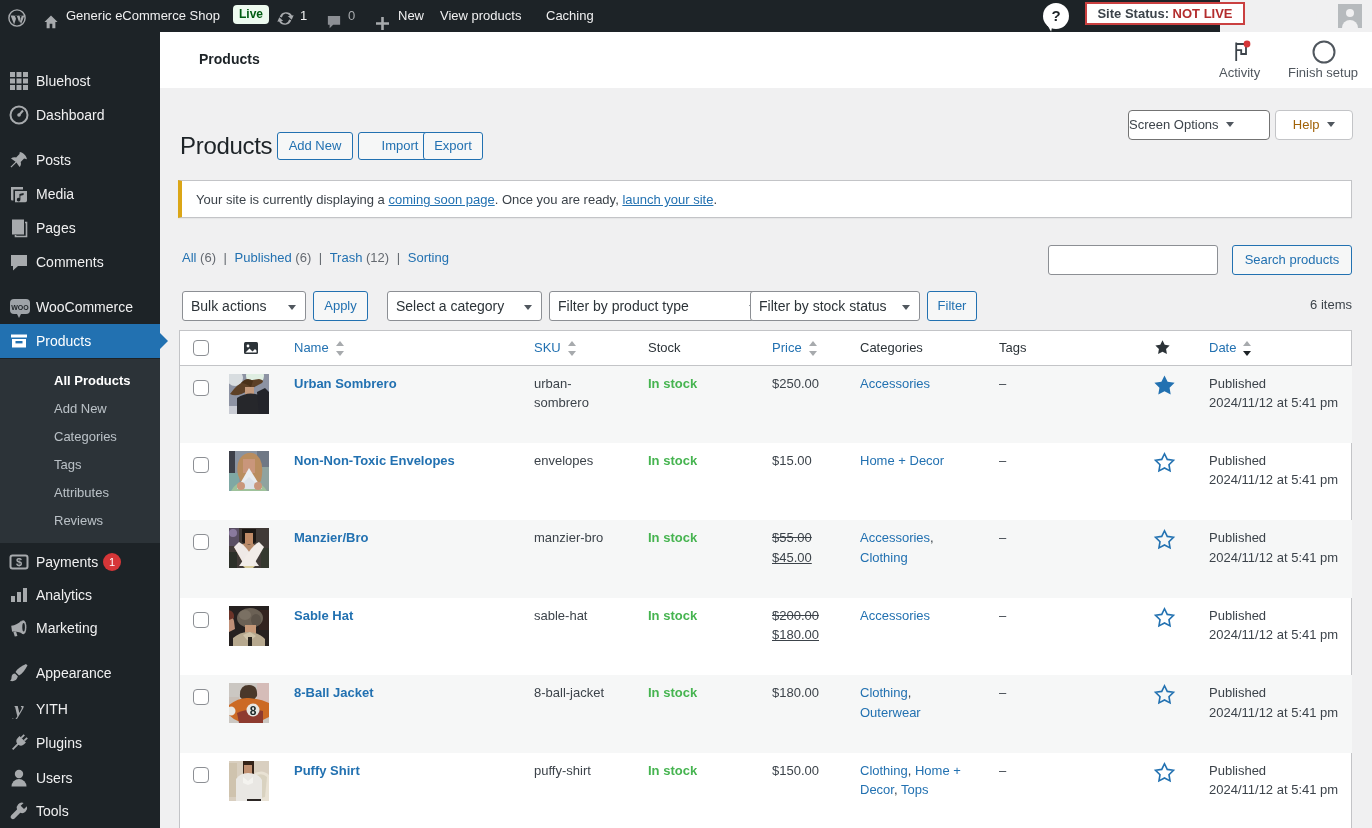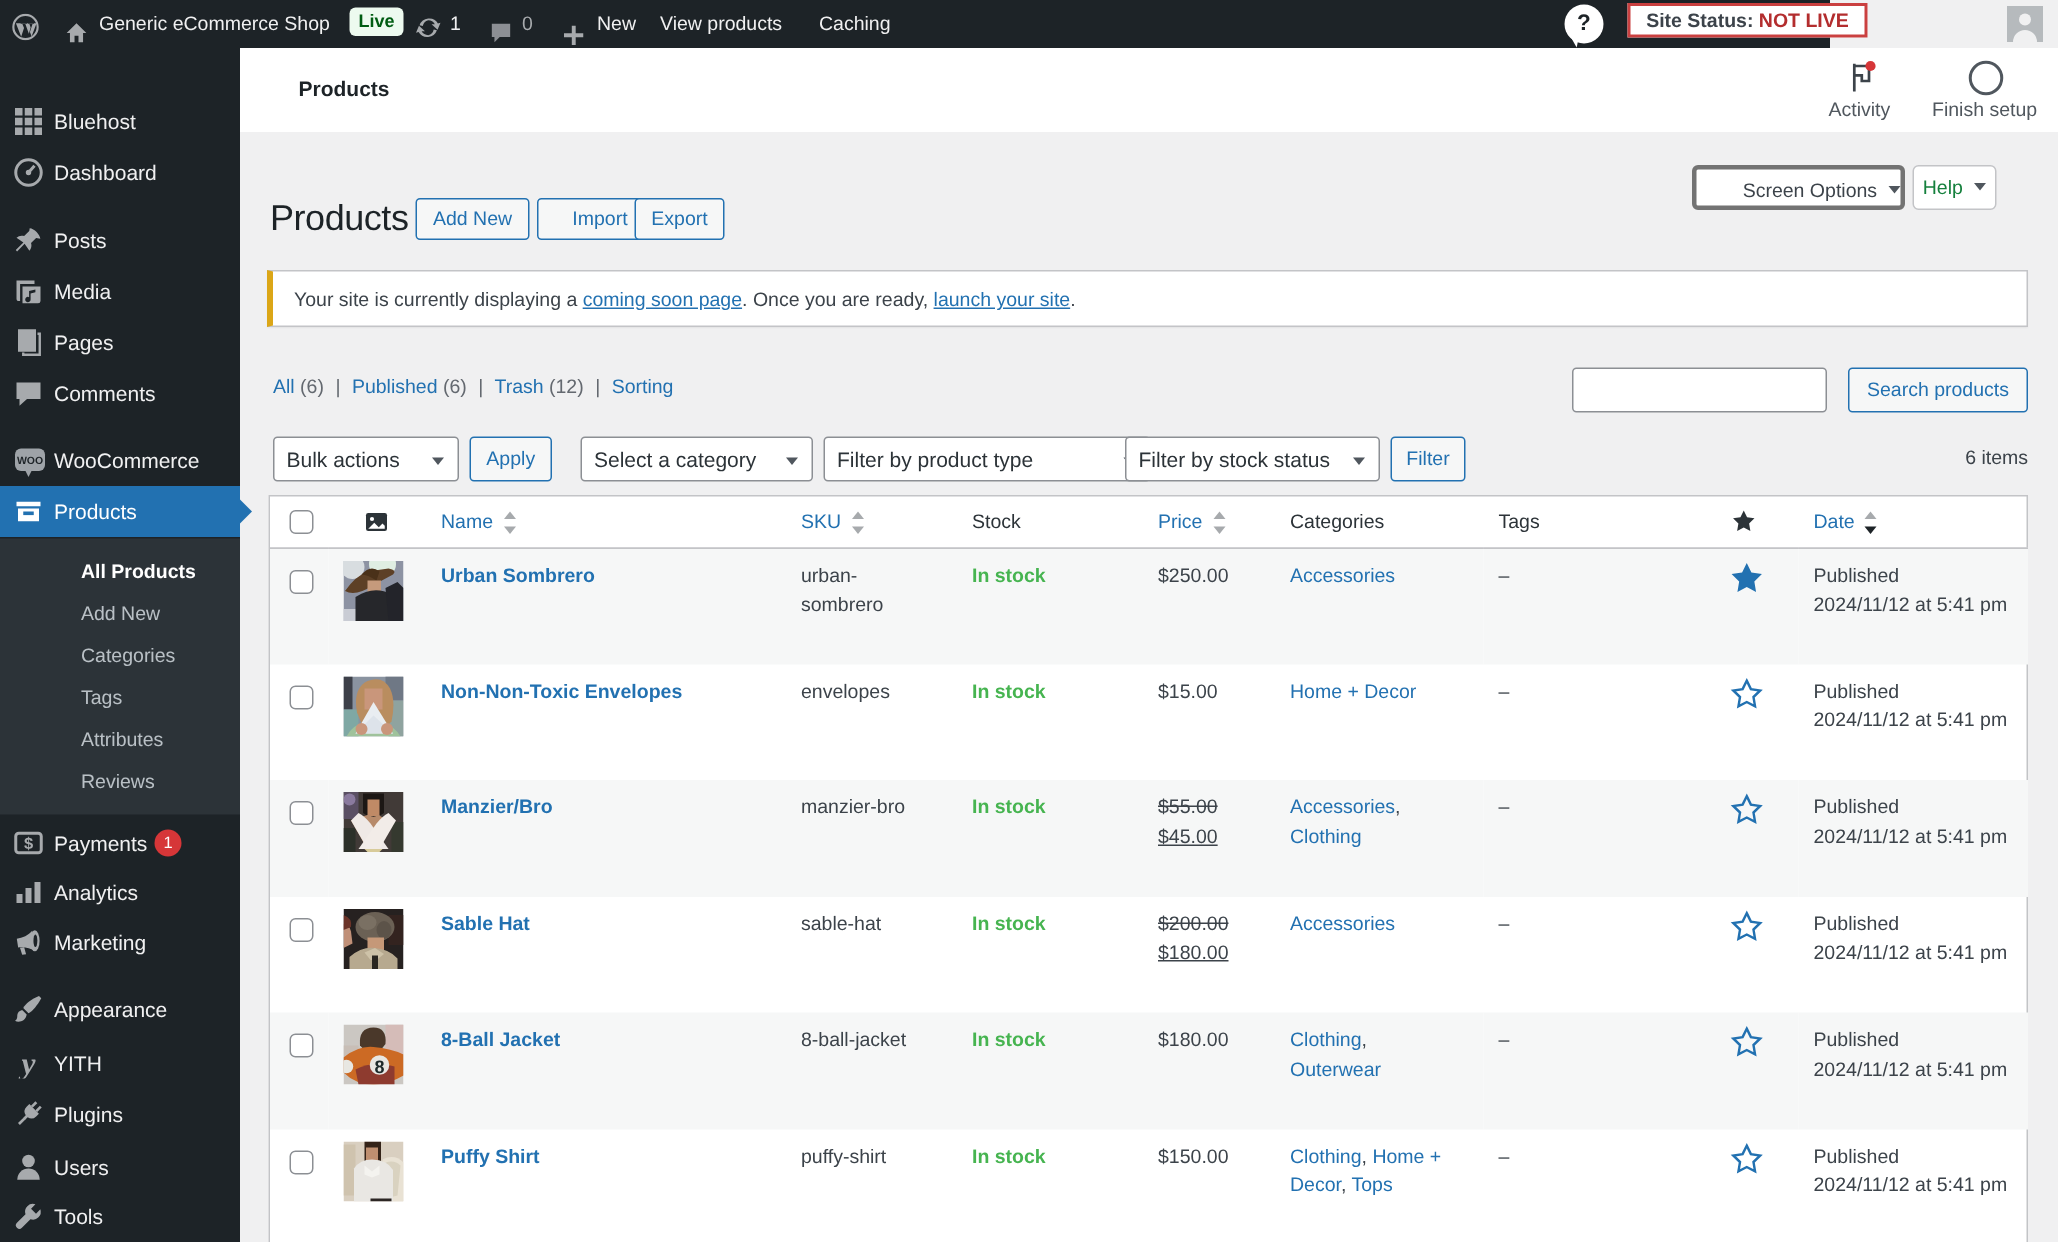--- a/index.html
+++ b/index.html
@@ -255,22 +255,22 @@
       </svg>
   </span>
   <span style="position:absolute;left:1128px;top:33px;color:#50575e;font-size:13px;">Finish setup</span>
 </div>
 
 <div class="abs" style="left:180px;top:132px;font-size:24px;letter-spacing:-0.3px;color:#1d2327;">Products</div>
 <div class="btn" style="left:277px;top:132px;width:76px;height:28px;line-height:26px;">Add New</div>
 <div class="btn" style="left:358px;top:132px;width:84px;height:28px;line-height:26px;">Import</div>
 <div class="btn" style="left:423px;top:132px;width:60px;height:28px;line-height:26px;">Export</div>
 
-<div class="abs" style="left:1128px;top:110px;width:142px;height:30px;background:#fff;border:3px solid #737373;border-radius:4px;color:#3c434a;text-align:right;line-height:28px;">Screen Options <span style="display:inline-block;vertical-align:2px;margin-left:4px;width:0;height:0;border-left:4px solid transparent;border-right:4px solid transparent;border-top:5px solid #50575e;"></span></div>
-<div class="abs" style="left:1275px;top:110px;width:56px;height:30px;background:#fff;border:1px solid #c3c4c7;border-radius:4px;color:#15803d;text-align:center;line-height:28px;">Help <span style="display:inline-block;vertical-align:2px;margin-left:4px;width:0;height:0;border-left:4px solid transparent;border-right:4px solid transparent;border-top:5px solid #50575e;"></span></div>
+<div class="abs" style="left:1128px;top:110px;width:142px;height:30px;background:#fff;border:1px solid #737373;border-radius:4px;color:#3c434a;text-align:left;line-height:28px;">Screen Options <span style="display:inline-block;vertical-align:2px;margin-left:4px;width:0;height:0;border-left:4px solid transparent;border-right:4px solid transparent;border-top:5px solid #50575e;"></span></div>
+<div class="abs" style="left:1275px;top:110px;width:78px;height:30px;background:#fff;border:1px solid #c3c4c7;border-radius:4px;color:#a16207;text-align:center;line-height:28px;">Help <span style="display:inline-block;vertical-align:2px;margin-left:4px;width:0;height:0;border-left:4px solid transparent;border-right:4px solid transparent;border-top:5px solid #50575e;"></span></div>
 
 <div class="abs" style="left:178px;top:180px;width:1174px;height:38px;background:#fff;border:1px solid #c3c4c7;border-left:4px solid #dba617;box-shadow:0 1px 1px rgba(0,0,0,.04);">
   <div style="position:absolute;left:14px;top:11px;color:#3c434a;">Your site is currently displaying a <a href="#" style="color:#2271b1;text-decoration:underline;">coming soon page</a>. Once you are ready, <a href="#" style="color:#2271b1;text-decoration:underline;">launch your site</a>.</div>
 </div>
 
 <div class="abs" style="left:182px;top:250px;color:#646970;">
   <a href="#" style="color:#2271b1;">All</a> <span>(6)</span> <span style="color:#646970;margin:0 4px;">|</span>
   <a href="#" style="color:#2271b1;">Published</a> <span>(6)</span> <span style="color:#646970;margin:0 4px;">|</span>
   <a href="#" style="color:#2271b1;">Trash</a> <span>(12)</span> <span style="color:#646970;margin:0 4px;">|</span>
   <a href="#" style="color:#2271b1;">Sorting</a>

